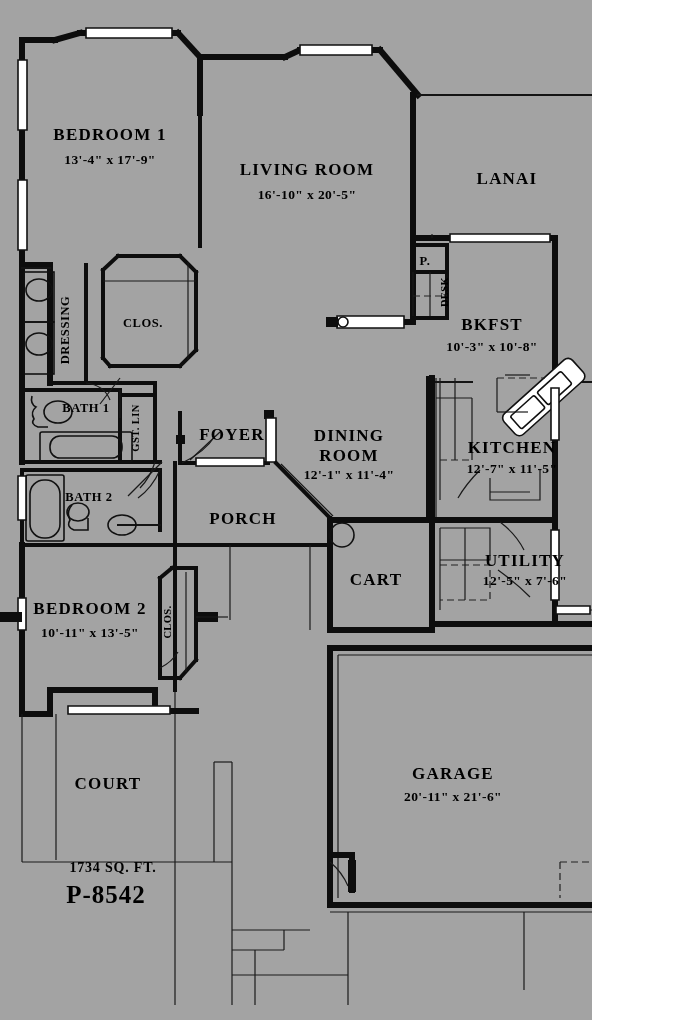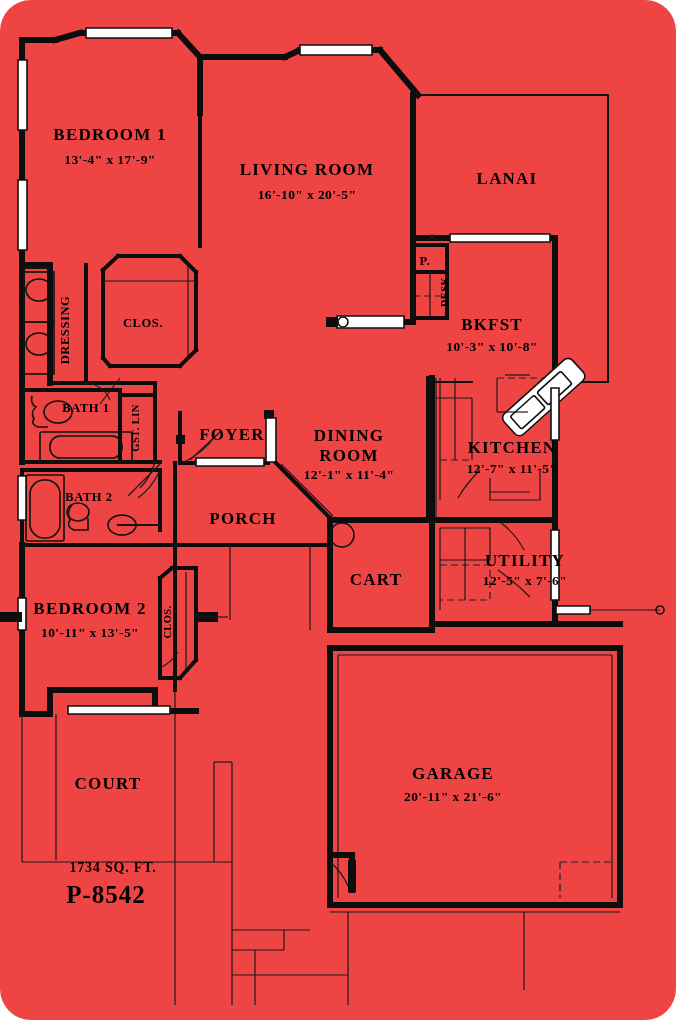--- a/index.html
+++ b/index.html
@@ -5,25 +5,24 @@
   html, body {
     margin: 0;
     padding: 0;
     background: #ffffff;
   }
   body {
     font-family: "Liberation Serif", serif;
   }
   #plan-root {
     position: relative;
-    width: 676px;
+    width: 592px;
     height: 1020px;
-    background: #ef4444;
+    background: #a3a3a3;
     overflow: hidden;
-    border-radius: 31px;
   }
   #plan-svg {
     position: absolute;
     left: 0;
     top: 0;
   }
   .wall-thick {
     fill: none;
     stroke: #0d0d0d;
     stroke-width: 6;

